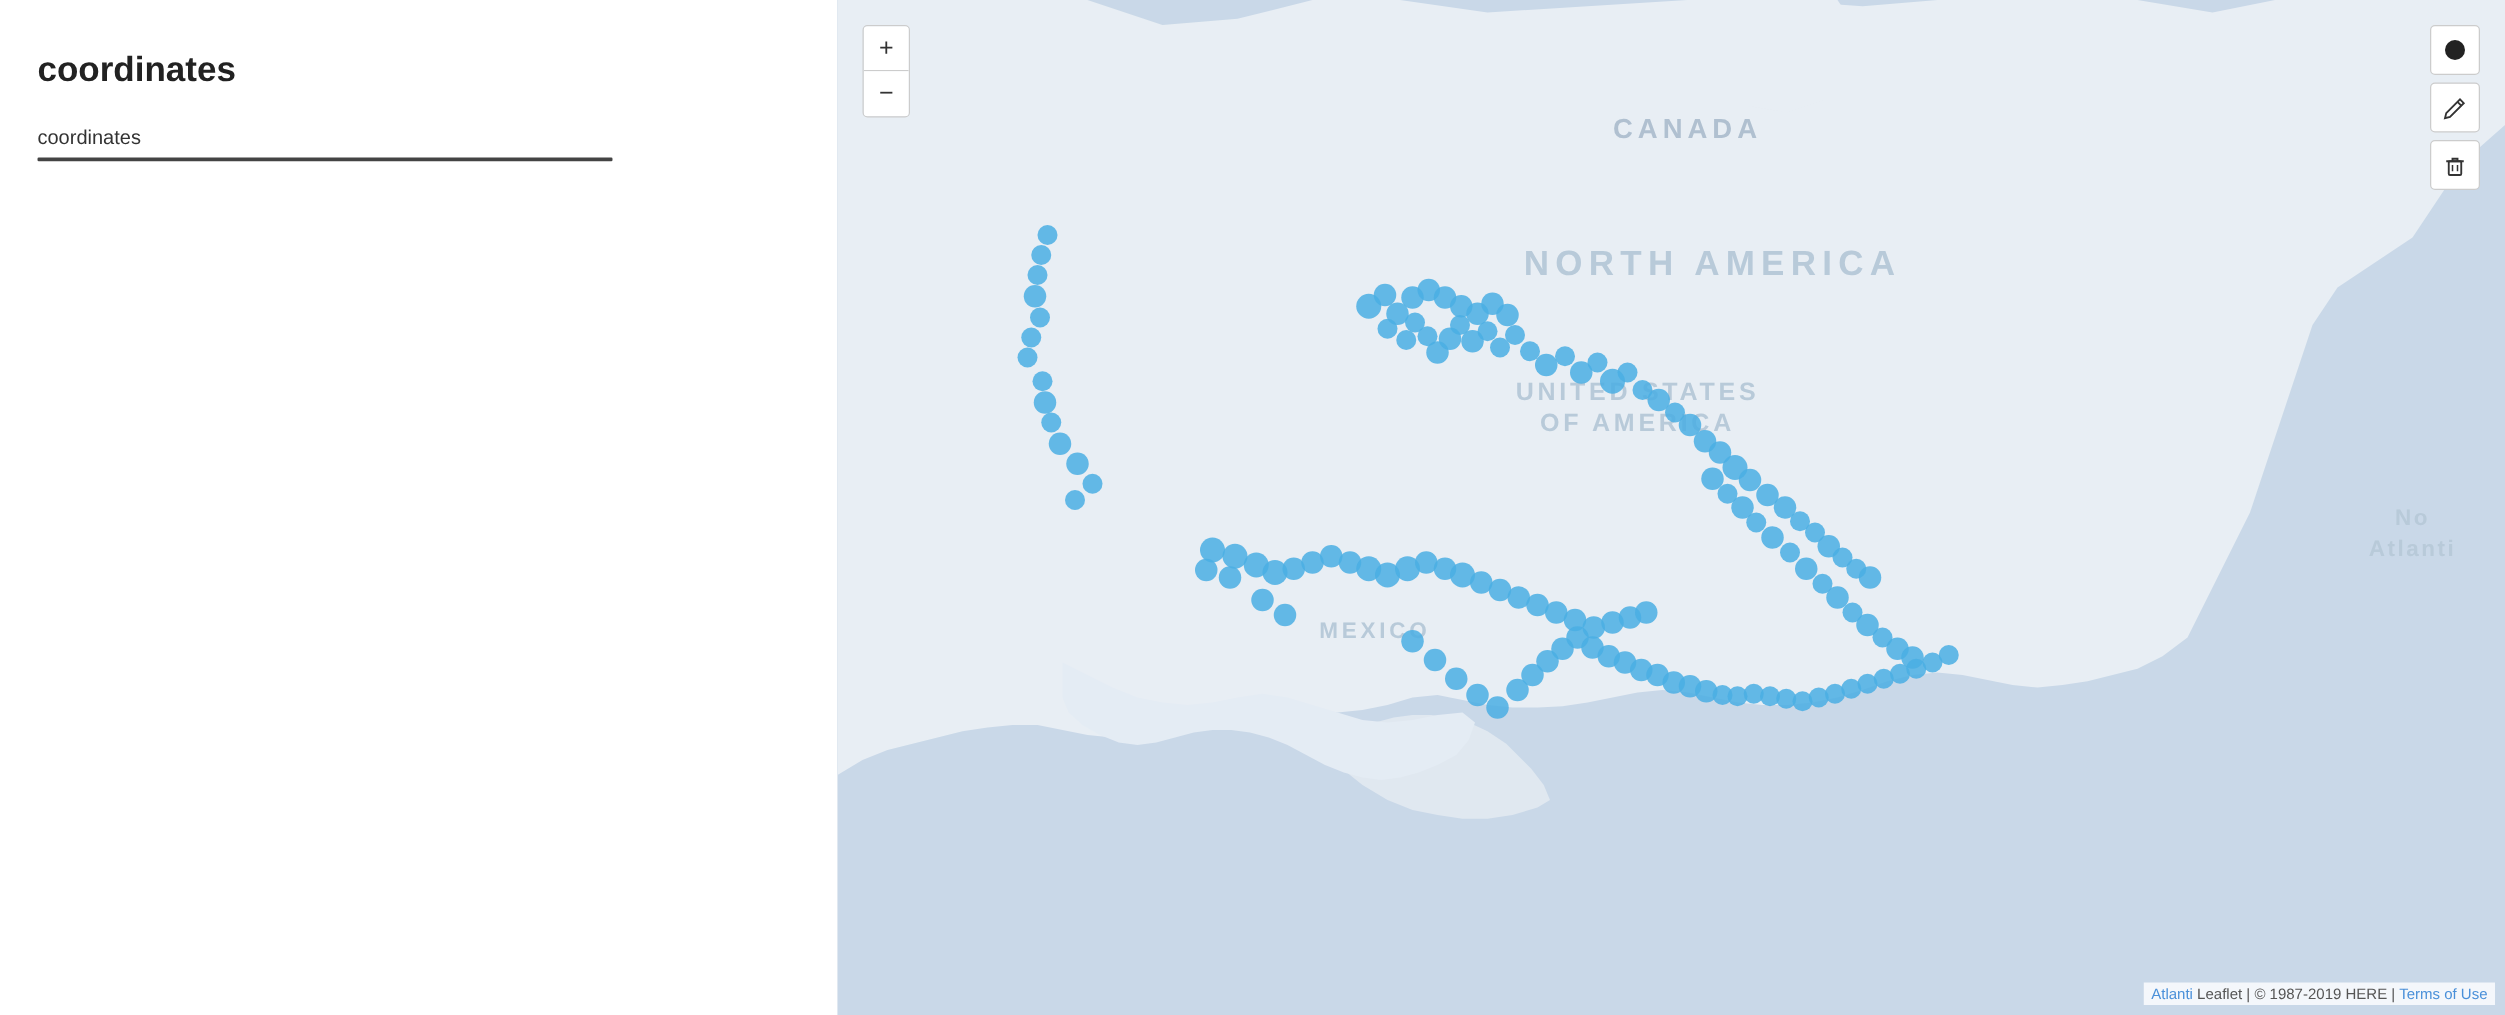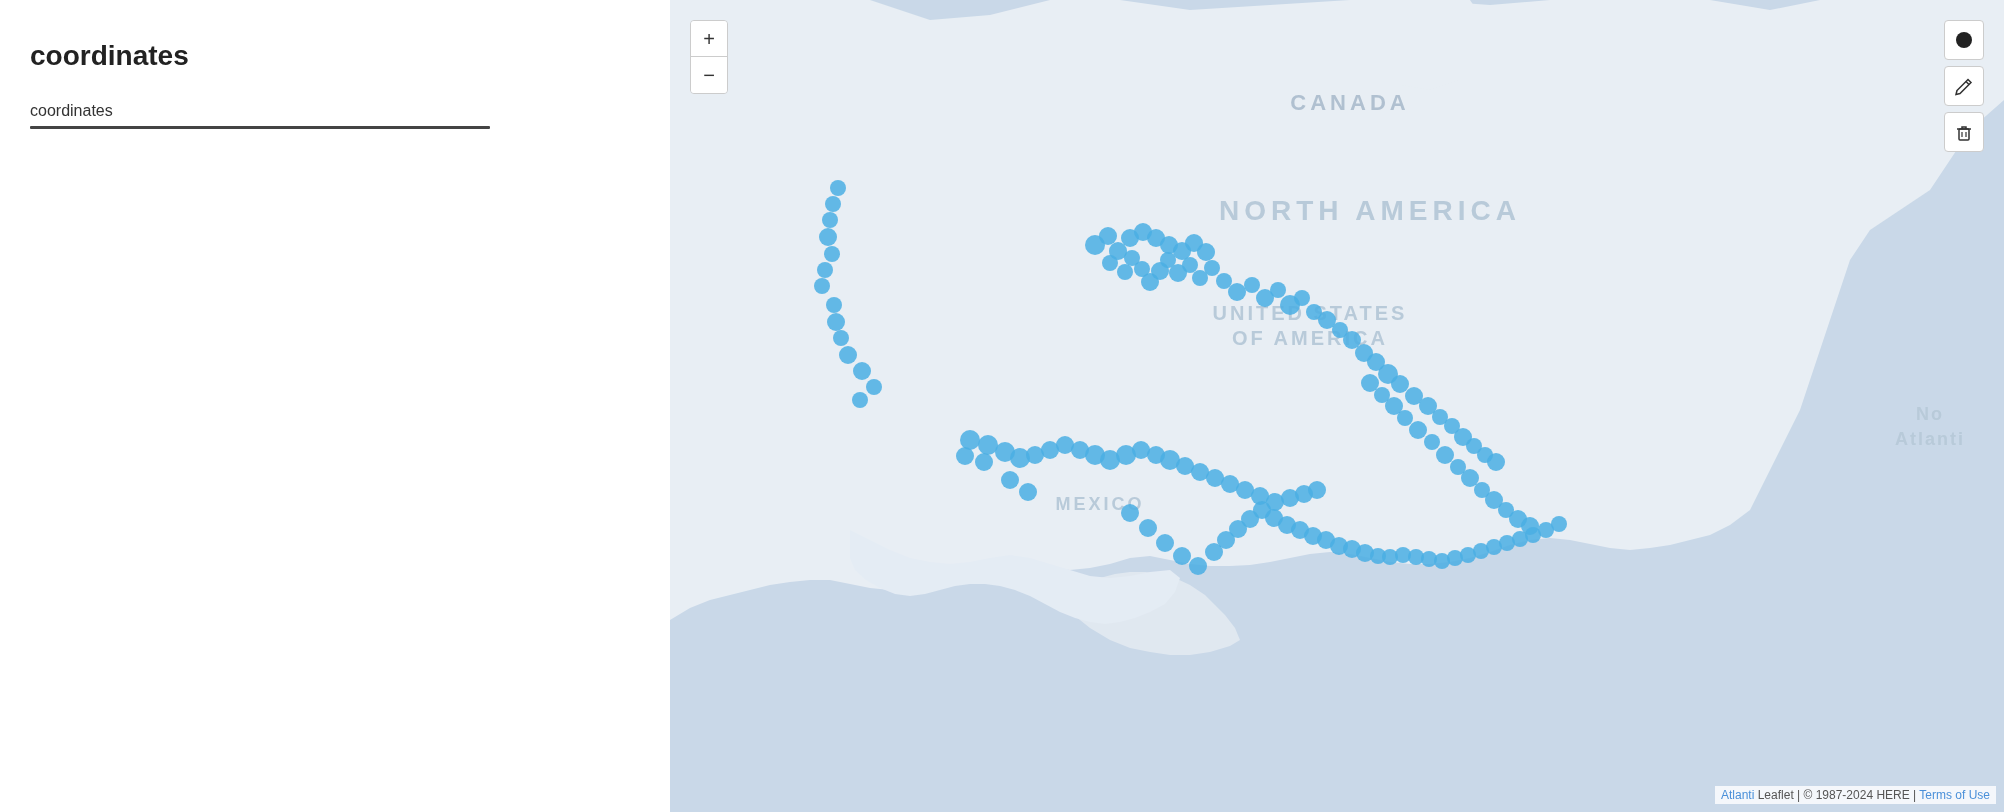--- a/index.html
+++ b/index.html
@@ -503,16 +503,16 @@
         <rect x="5" y="7" width="10" height="11" rx="1" fill="none" stroke="#333" stroke-width="1.5"></rect>
         <path d="M3 7h14M8 7V5h4v2" fill="none" stroke="#333" stroke-width="1.5"></path>
         <line x1="8" y1="10" x2="8" y2="15" stroke="#333" stroke-width="1.2"></line>
         <line x1="12" y1="10" x2="12" y2="15" stroke="#333" stroke-width="1.2"></line>
       </svg>
     </button>
   </div>
 
   <div class="map-attribution">
     <a href="#">Atlanti</a>
-    <span>Leaflet | © 1987-2024 HERE | </span>
+    <span>Leaflet | © 1987-2019 HERE | </span>
     <a href="#">Terms of Use</a>
   </div>
 </div>
 
 </body></html>

